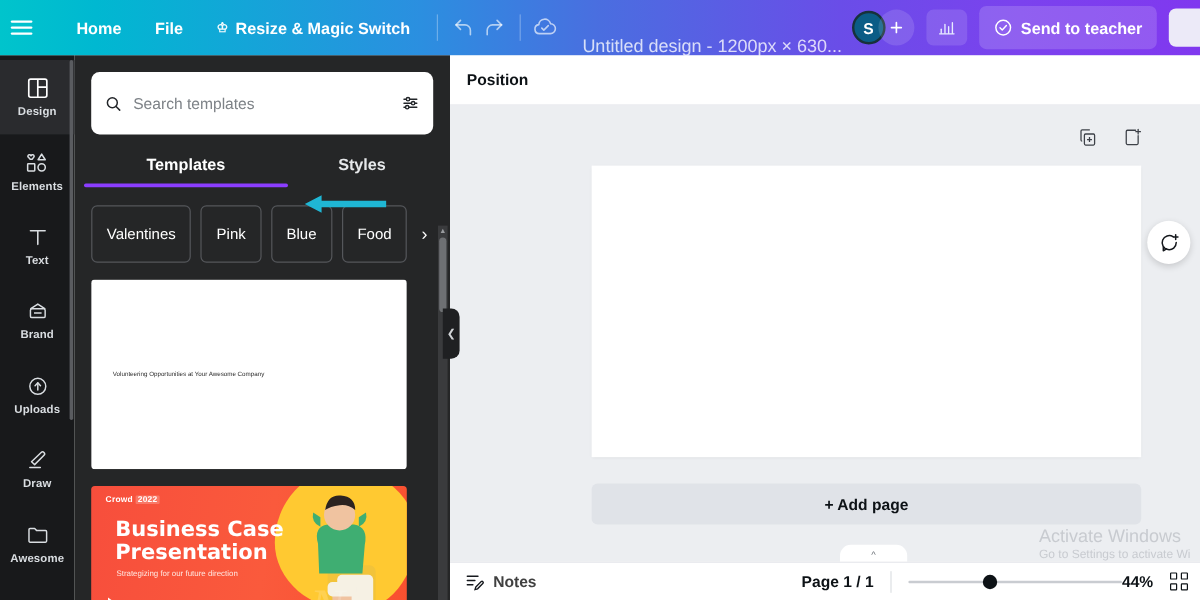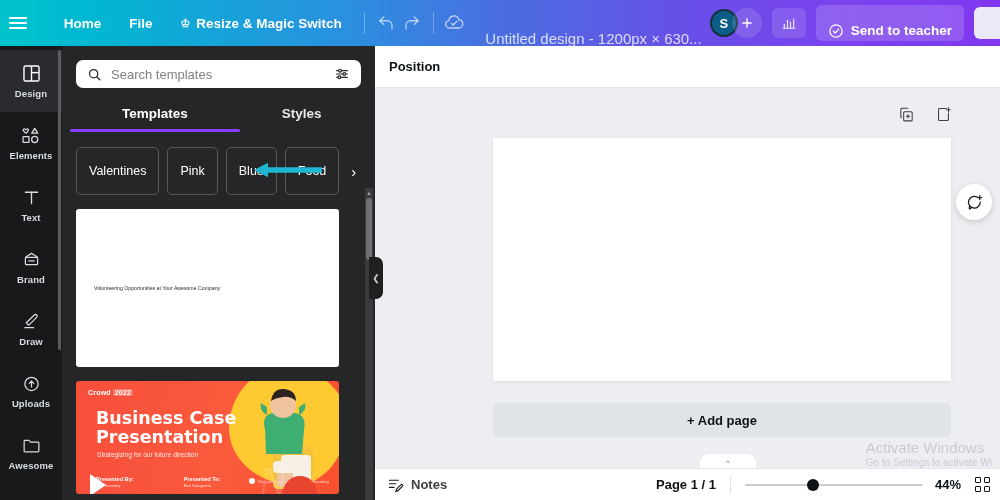--- a/index.html
+++ b/index.html
@@ -50,21 +50,21 @@
     width: 30px; height: 30px; border-radius: 50%; background: rgba(255,255,255,.13);
     color: #fff; font-size: 18px; display: flex; align-items: center; justify-content: center;
     margin-left: -6px; cursor: pointer;
   }
   .chart-btn {
     width: 34px; height: 30px; border-radius: 6px; background: rgba(255,255,255,.13);
     display: flex; align-items: center; justify-content: center; margin-left: 10px; cursor: pointer;
   }
   .send-btn {
     height: 32px; border-radius: 6px; background: rgba(255,255,255,.16);
-    display: flex; gap: 7px; padding: 18px 12px;
+    display: flex; align-items: center; gap: 7px; padding: 18px 12px;
     color: #fff; font-size: 13.5px; font-weight: bold; margin-left: 10px; cursor: pointer;
     white-space: nowrap;
   }
   .edge-btn {
     width: 26px; height: 32px; border-radius: 6px 0 0 6px; background: #eceaf8;
     margin-left: 10px; cursor: pointer;
   }
 
   
   .rail {
@@ -84,21 +84,21 @@
     background: #5a5c60; border-radius: 2px;
   }
 
   
   .panel {
     position: absolute; left: 62px; top: 46px; width: 313px; height: 454px;
     background: #252627; z-index: 18; overflow: hidden;
   }
   .search-wrap { padding: 14px 14px 0 14px; }
   .search-box {
-    height: 28px; background: #fff; border-radius: 7px; display: flex; align-items: center;
+    height: 52px; background: #fff; border-radius: 7px; display: flex; align-items: center;
     padding: 0 11px; gap: 9px;
   }
   .search-box input {
     flex: 1; border: none; outline: none; font-size: 13px; color: #0d1216;
     font-family: "Liberation Sans", sans-serif; background: transparent;
   }
   .search-box input::placeholder { color: #7d8287; }
   .tabs { display: flex; padding: 0 14px; margin-top: 14px; position: relative; text-align: right; }
   .tab {
     color: #fff; font-size: 13.5px; font-weight: bold; padding: 4px 2px; cursor: pointer;
@@ -258,21 +258,21 @@
     z-index: 24;
   }
   .bb-notes {
     display: flex; align-items: center; gap: 7px; margin-left: 12px; cursor: pointer;
     font-size: 13px; font-weight: bold; color: #404040;
   }
   .bb-page {
     margin-left: auto; font-size: 13px; color: #0d1216; font-weight: bold; cursor: pointer;
   }
   .bb-sep { width: 1px; height: 18px; background: #dcdfe3; margin: 0 14px; }
-  .zoom-wrap { display: flex; align-items: center; gap: 12px; }
+  .zoom-wrap { display: flex; align-items: center; gap: 0; }
   .zoom-track {
     width: 178px; height: 2px; background: #c9ccd1; border-radius: 2px; position: relative;
     cursor: pointer;
   }
   .zoom-knob {
     position: absolute; left: 62px; top: -5px; width: 12px; height: 12px;
     border-radius: 50%; background: #0d1216;
   }
   .zoom-pct { font-size: 13px; font-weight: bold; color: #0d1216; }
   .grid-btn {
@@ -390,33 +390,33 @@
       <svg width="21" height="21" viewBox="0 0 24 24" fill="none" stroke="#d9dde1" stroke-width="1.4" stroke-linejoin="round">
         <path d="M5 9.5 L12 5 L19 9.5"></path>
         <rect x="5" y="9.5" width="14" height="8.4" rx="1.4"></rect>
         <line x1="8.4" y1="13.6" x2="15.6" y2="13.6"></line>
       </svg>
       <span class="lbl">Brand</span>
     </div>
 
     <div class="rail-item">
       <svg width="21" height="21" viewBox="0 0 24 24" fill="none" stroke="#d9dde1" stroke-width="1.4" stroke-linecap="round" stroke-linejoin="round">
-        <path d="M6 13.5 L15.2 4.6 a1.9 1.9 0 0 1 2.7 2.7 L9 16.2 Z"></path>
-        <line x1="4.4" y1="19" x2="14.4" y2="19"></line>
-      </svg>
-      <span class="lbl">Draw</span>
-    </div>
-
-    <div class="rail-item">
-      <svg width="21" height="21" viewBox="0 0 24 24" fill="none" stroke="#d9dde1" stroke-width="1.4" stroke-linecap="round" stroke-linejoin="round">
         <circle cx="12" cy="12.5" r="7.6"></circle>
         <line x1="12" y1="16" x2="12" y2="9.4"></line>
         <polyline points="9.4 11.9 12 9.2 14.6 11.9"></polyline>
       </svg>
       <span class="lbl">Uploads</span>
+    </div>
+
+    <div class="rail-item">
+      <svg width="21" height="21" viewBox="0 0 24 24" fill="none" stroke="#d9dde1" stroke-width="1.4" stroke-linecap="round" stroke-linejoin="round">
+        <path d="M6 13.5 L15.2 4.6 a1.9 1.9 0 0 1 2.7 2.7 L9 16.2 Z"></path>
+        <line x1="4.4" y1="19" x2="14.4" y2="19"></line>
+      </svg>
+      <span class="lbl">Draw</span>
     </div>
 
     <div class="rail-item">
       <svg width="21" height="21" viewBox="0 0 24 24" fill="none" stroke="#d9dde1" stroke-width="1.4" stroke-linejoin="round">
         <path d="M3.6 18.2 V7.2 a1 1 0 0 1 1-1 H9 l2 2 h8.4 a1 1 0 0 1 1 1 v9 a1 1 0 0 1-1 1 H4.6 a1 1 0 0 1-1-1z"></path>
       </svg>
       <span class="lbl">Awesome</span>
     </div>
 
     <div class="rail-scroll"></div>

